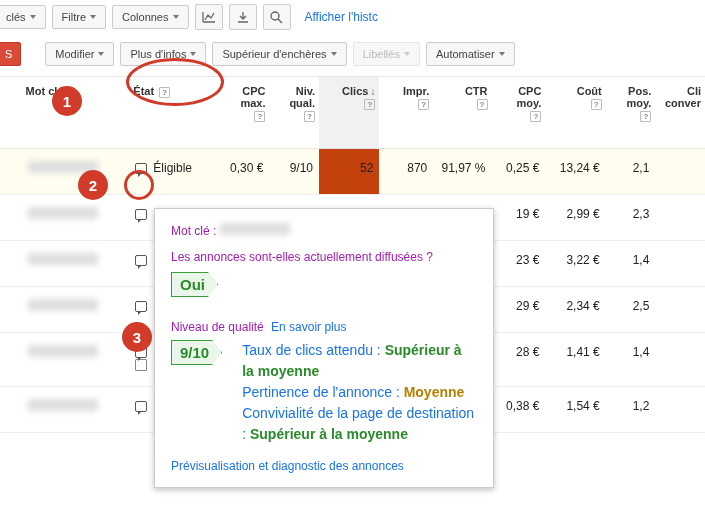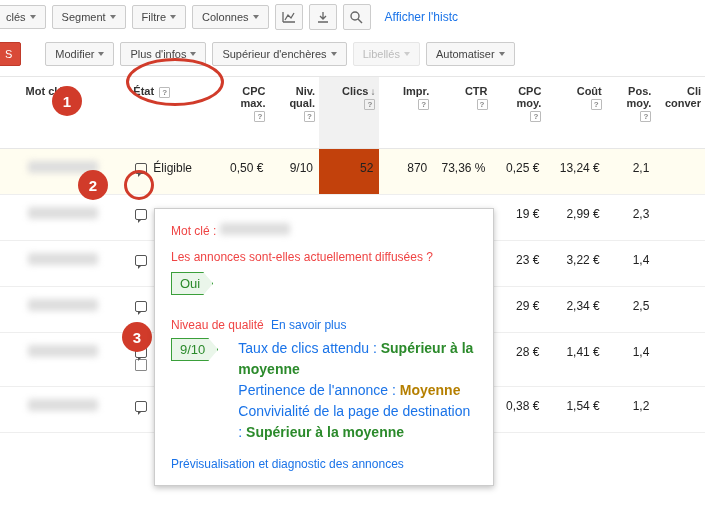--- a/index.html
+++ b/index.html
@@ -19,41 +19,37 @@
 .tbl td{border-bottom:1px solid #eee;padding:12px 6px;text-align:right;font-size:12px;color:#222;vertical-align:top;height:46px}
 .tbl td.l{text-align:left}
 .tbl tr.hov td{background:#fffdf0}
 .hint{display:inline-block;width:11px;height:11px;border:1px solid #bbb;font-size:8px;line-height:10px;text-align:center;color:#888;border-radius:1px;margin-left:2px}
 .blur{filter:blur(3px);color:#ccc;background:#ddd;display:inline-block;width:70px;height:12px;border-radius:2px}
 .bubble{width:12px;height:11px;border:1.3px solid #555;border-radius:2px;display:inline-block;position:relative;margin-right:6px;vertical-align:middle}
 .bubble::after{content:"";position:absolute;bottom:-4px;left:2px;width:0;height:0;border-width:4px 4px 0 0;border-style:solid;border-color:#555 transparent transparent transparent}
 .circ{position:absolute;border:3px solid #d13b2a;border-radius:50%}
 .numb{position:absolute;width:30px;height:30px;background:#d13b2a;color:#fff;border-radius:50%;display:flex;align-items:center;justify-content:center;font-weight:bold;font-size:15px}
 .pop{position:absolute;background:#fff;border:1px solid #ccc;box-shadow:0 2px 6px rgba(0,0,0,.25);width:340px;padding:14px 16px;z-index:20}
-.pop .lbl{color:#ef4444;font-size:12px}
-.pop .pill{display:inline-flex;align-items:center;background:#eaf6ea;border:1px solid #3a9f3a;color:#2b8a2b;font-weight:normal;font-size:13px;padding:3px 12px 3px 8px;position:relative;margin:8px 0 12px 0;clip-path:polygon(0 0,calc(100% - 10px) 0,100% 50%,calc(100% - 10px) 100%,0 100%)}
+.pop .lbl{color:#a21caf;font-size:12px}
+.pop .pill{display:inline-flex;align-items:center;background:#eaf6ea;border:1px solid #3a9f3a;color:#2b8a2b;font-weight:bold;font-size:15px;padding:3px 12px 3px 8px;position:relative;margin:8px 0 12px 0;clip-path:polygon(0 0,calc(100% - 10px) 0,100% 50%,calc(100% - 10px) 100%,0 100%)}
 .pop .sec{margin-top:11px}
 .pop .qline{color:#1a73e8;font-size:12px;margin-left:4px}
 .pop .row{font-size:14px;color:#1a73e8;margin-left:8px;line-height:1.5}
 .pop .row b{color:#2b8a2b;font-weight:bold}
 .pop .row .m{color:#b57f00;font-weight:bold}
 .redbox{position:absolute;border:2px solid #d13b2a}
 .check{display:inline-block;width:12px;height:12px;border:1px solid #888;border-radius:1px}
 .sortarr{font-size:10px;color:#666;margin-left:2px}
 </style>
 </head>
 <body>
 
 <div class="toolbar" style="position:relative;left:-4px">
   <span class="btn">
       <span>clés</span> 
-      <span class="caret"></span>
-    </span>
-  <span class="btn">
-      <span>Segment</span> 
       <span class="caret"></span>
     </span>
   <span class="btn">
       <span>Filtre</span> 
       <span class="caret"></span>
     </span>
   <span class="btn">
       <span>Colonnes</span> 
       <span class="caret"></span>
     </span>
@@ -116,25 +112,25 @@
 <th style="width:56px"><span>Coût</span><br><span class="hint">?</span></th>
 <th style="width:46px"><span>Pos. moy.</span><br><span class="hint">?</span></th>
 <th style="width:46px">Cli conver</th>
 </tr>
     </thead>
 <tbody id="tb">
       <tr class="hov">
         <td class="l"></td>
         <td class="l"><span class="blur"></span></td>
         <td class="l"><span class="bubble"></span><span>Éligible</span><br></td>
-        <td>0,50 €</td>
+        <td>0,30 €</td>
         <td>9/10</td>
         <td style="background:#c2410c">52</td>
         <td>870</td>
-        <td>73,36 %</td>
+        <td>91,97 %</td>
         <td>0,25 €</td>
         <td>13,24 €</td>
         <td>2,1</td>
         <td></td>
       </tr>
       <tr>
         <td class="l"></td>
         <td class="l"><span class="blur"></span></td>
         <td class="l"><span class="bubble"></span><span></span><br></td>
         <td></td>

